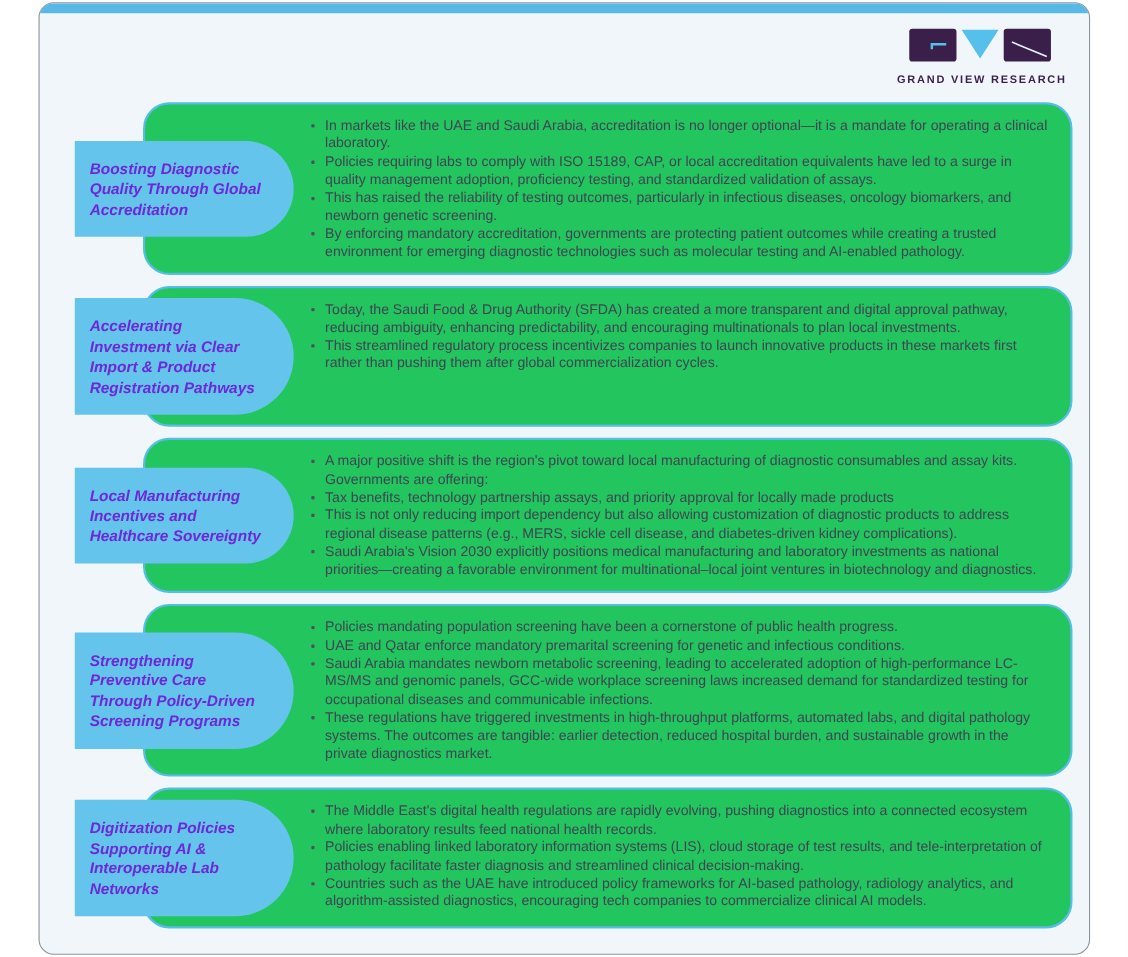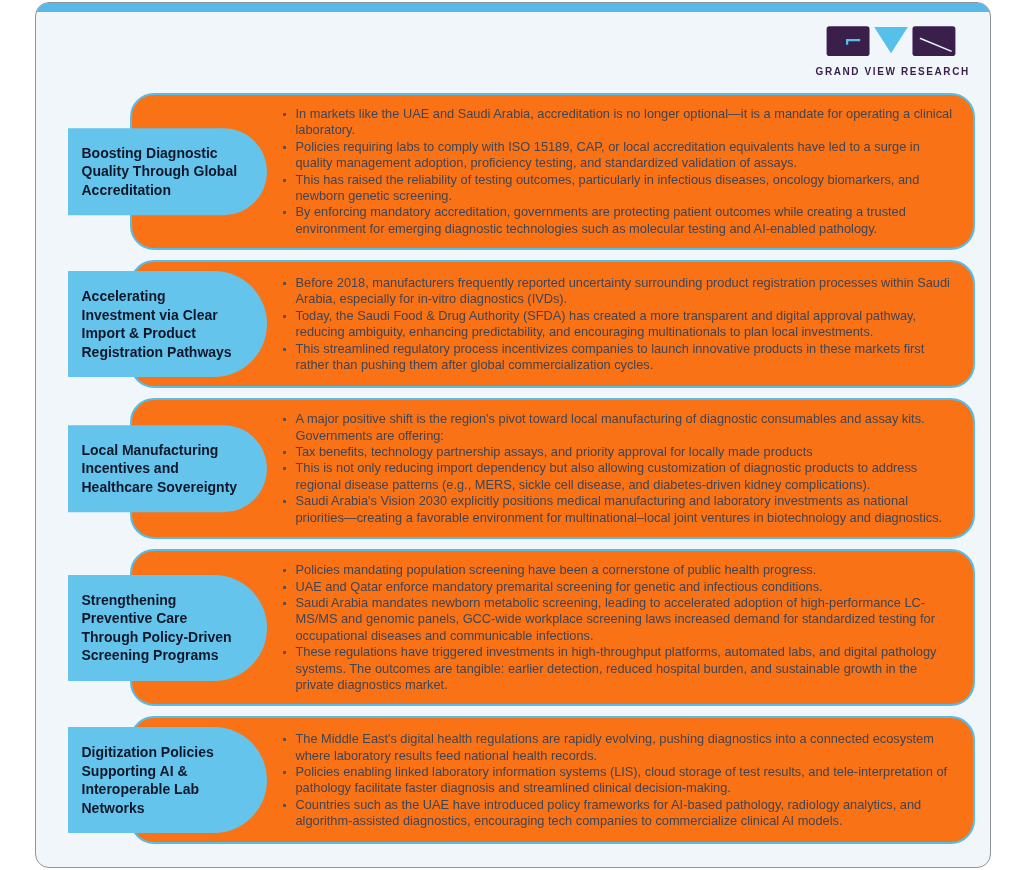--- a/index.html
+++ b/index.html
@@ -27,45 +27,45 @@
     letter-spacing: 1.6px;
     margin-top: 2px;
     white-space: nowrap;
   }
 
   .sections { padding: 0 15px; }
   .section { position: relative; margin-bottom: 10px; }
 
   .card {
     margin-left: 79px;
-    background: #f97316;
+    background: #22c55e;
     border: 2px solid #56bde9;
     border-radius: 24px;
     padding: 11px 16px 11px 148px;
     box-sizing: border-box;
     min-height: 128px;
     display: flex;
-    align-items: center;
   }
 
   .label {
     position: absolute;
     left: 17px;
     top: 50%;
     transform: translateY(-50%);
     width: 199px;
     box-sizing: border-box;
     background: #64c4ec;
-    color: #0f172a;
+    color: #6d28d9;
     font-weight: bold;
     font-size: 14px;
     line-height: 18.5px;
     padding: 16px 26px 16px 14px;
     border-radius: 8px 999px 999px 8px;
     z-index: 2;
+    font-style: italic;
   }
 
   .bullets { list-style: none; margin: 0; padding: 0; width: 100%; }
   .bullets li {
     display: flex;
     font-size: 12.8px;
     line-height: 16.4px;
     color: #3f4552;
   }
   .dot {
@@ -124,24 +124,20 @@
   </section>
 
   <section class="section">
     <div class="label">
       <span class="label-text">Accelerating Investment via Clear Import &amp; Product Registration Pathways</span>
     </div>
     <div class="card">
       <ul class="bullets">
             <li>
               <span class="dot"></span>
-              <span class="btext">Before 2018, manufacturers frequently reported uncertainty surrounding product registration processes within Saudi Arabia, especially for in-vitro diagnostics (IVDs).</span>
-            </li>
-            <li>
-              <span class="dot"></span>
               <span class="btext">Today, the Saudi Food &amp; Drug Authority (SFDA) has created a more transparent and digital approval pathway, reducing ambiguity, enhancing predictability, and encouraging multinationals to plan local investments.</span>
             </li>
             <li>
               <span class="dot"></span>
               <span class="btext">This streamlined regulatory process incentivizes companies to launch innovative products in these markets first rather than pushing them after global commercialization cycles.</span>
             </li>
           </ul>
     </div>
   </section>
 

